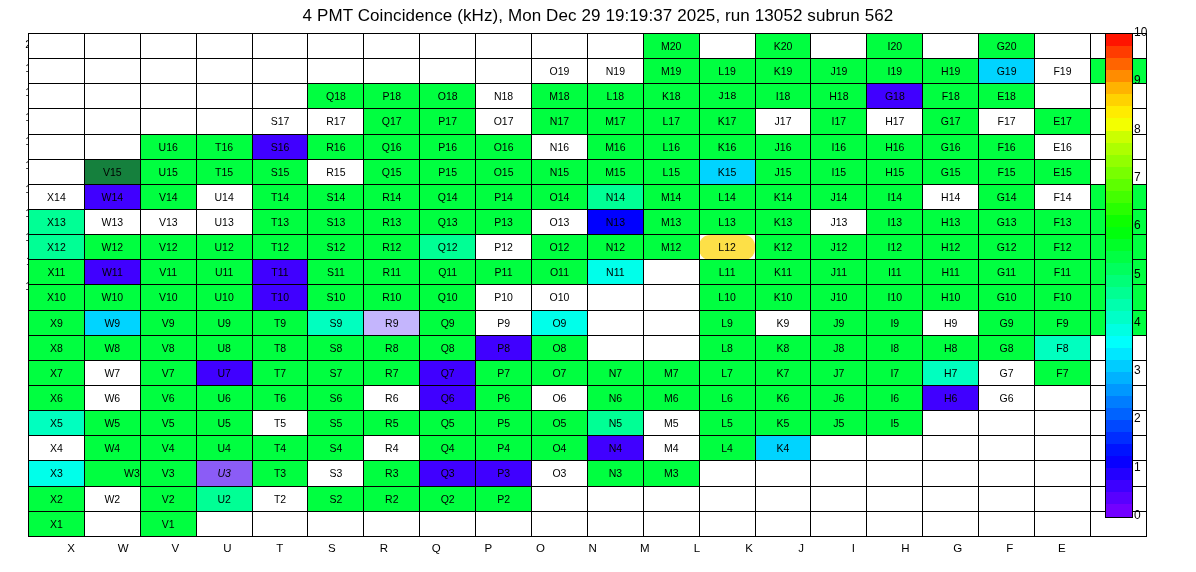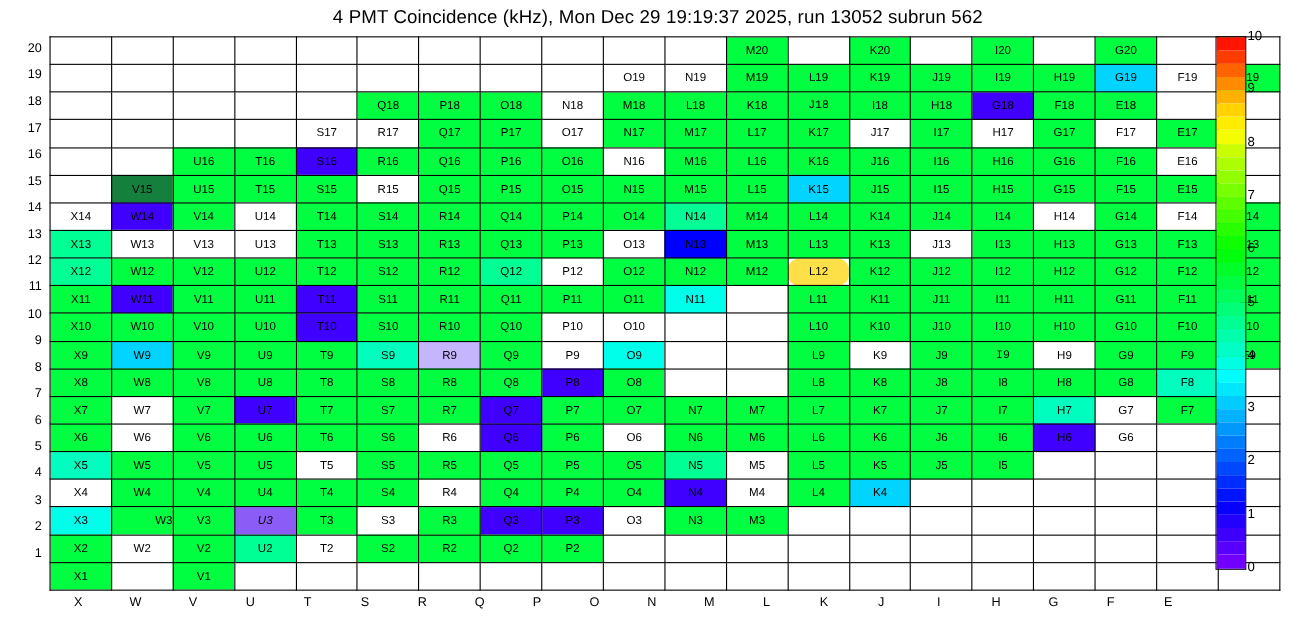--- a/index.html
+++ b/index.html
@@ -4,21 +4,21 @@
 <style>
   html,body{margin:0;padding:0;background:#ffffff;}
   body{width:1196px;height:572px;font-family:"Liberation Sans",sans-serif;overflow:hidden;}
   #root{position:relative;width:1196px;height:572px;}
   #title{
     position:absolute;left:0;top:6px;width:1196px;text-align:center;
     font-size:17px;color:#000;letter-spacing:0.1px;
   }
   
   #plot{
-    position:absolute;left:45px;top:33px;width:1043px;height:384px;
+    position:absolute;left:28px;top:33px;width:1043px;height:384px;
   }
   table.grid{border-collapse:collapse;width:1043px;height:483px;table-layout:fixed;}
   table.grid td{
     border:1px solid #000;
     font-size:10.5px;
     text-align:center;
     vertical-align:middle;
     padding:0;
     height:24.15px;
     color:#000;
@@ -324,21 +324,21 @@
             <td class="cell" style="background: rgb(0, 255, 191);">S9</td>
             <td class="cell" style="background: #c4b5fd;">R9</td>
             <td class="cell" style="background: rgb(0, 255, 64);">Q9</td>
             <td class="cell" style="background: rgb(255, 255, 255);">P9</td>
             <td class="cell" style="background: rgb(0, 255, 234);">O9</td>
             <td class="cell" style="background: rgb(255, 255, 255);"></td>
             <td class="cell" style="background: rgb(255, 255, 255);"></td>
             <td class="cell" style="background: rgb(0, 255, 64);">L9</td>
             <td class="cell" style="background: rgb(255, 255, 255);">K9</td>
             <td class="cell" style="background: rgb(0, 255, 64);">J9</td>
-            <td class="cell" style="background: rgb(0, 255, 64); font-family: Liberation Mono, monospace;">I9</td>
+            <td class="cell" style="background: rgb(0, 255, 64);">I9</td>
             <td class="cell" style="background: rgb(255, 255, 255);">H9</td>
             <td class="cell" style="background: rgb(0, 255, 64);">G9</td>
             <td class="cell" style="background: rgb(0, 255, 64);">F9</td>
             <td class="cell" style="background: rgb(0, 255, 64);">E9</td>
           </tr>
           <tr>
             <td class="cell" style="background: rgb(0, 255, 64);">X8</td>
             <td class="cell" style="background: rgb(0, 255, 64);">W8</td>
             <td class="cell" style="background: rgb(0, 255, 64);">V8</td>
             <td class="cell" style="background: rgb(0, 255, 64);">U8</td>

